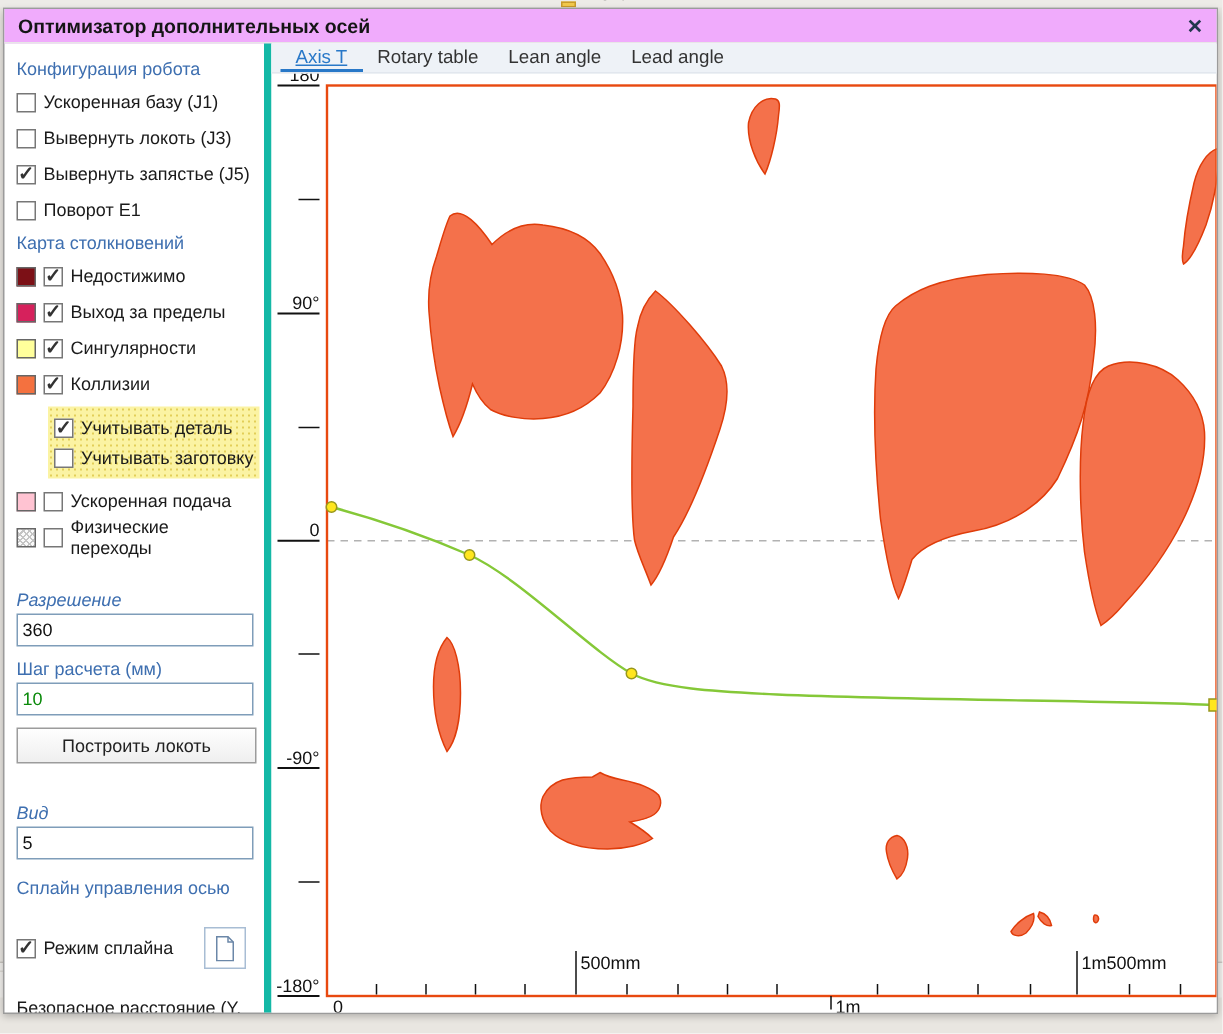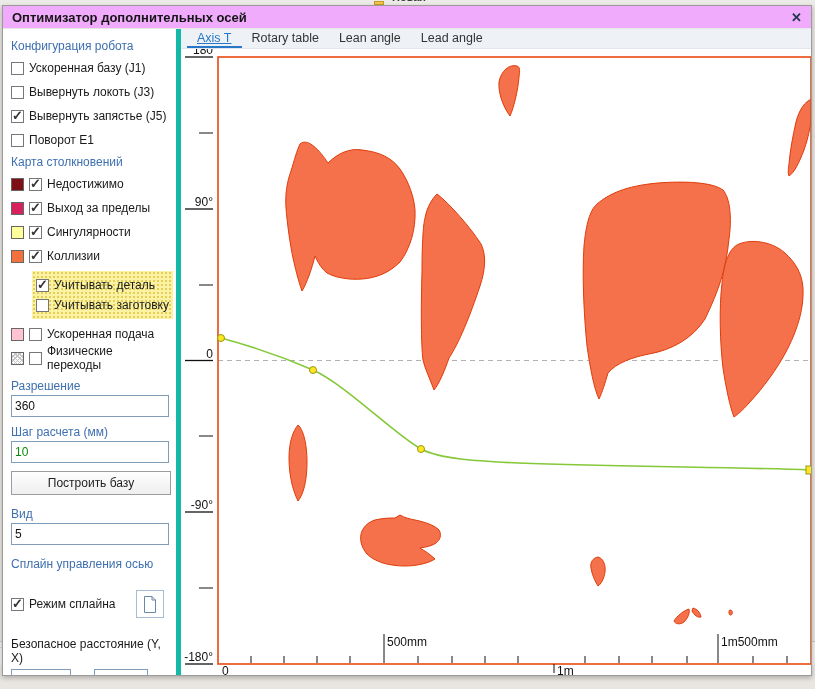--- a/index.html
+++ b/index.html
@@ -36,21 +36,21 @@
       background-color:#fbf3a3;background-image:radial-gradient(#e2ce58 0.8px,transparent 0.9px);background-size:4px 4px;}
   .hl .row{margin:4px 0;height:16px;}
   .tb{width:150px;height:16px;border:1px solid #7f9db9;font-size:12px;font-family:inherit;padding:2px 3px;color:#111;}
   .tb.green{color:#0a8a0a;}
   .tb.small1{width:52px;} .tb.small2{width:46px;}
   .btn{width:160px;height:24px;margin:0;background:linear-gradient(#fefefe,#efefef);border:1px solid #9c9c9c;
        font-size:12px;font-family:inherit;color:#222;cursor:pointer;}
   .units-row{display:flex;align-items:center;gap:6px;margin-top:4px;}
   .doc-btn{width:26px;height:26px;margin-left:auto;margin-right:6px;background:#fff;border:1px solid #a8bdd4;
            display:flex;align-items:center;justify-content:center;cursor:pointer;flex:none;}
-  .mt12{margin-top:12px;} .mt10{margin-top:12px;} .mt8{margin-top:8px;}
+  .mt12{margin-top:12px;} .mt10{margin-top:26px;font-style:italic;} .mt8{margin-top:8px;}
   .blk-label{margin:6px 0 2px 0;color:#1a1a1a;}
   
   .main{flex:1;position:relative;background:#fff;}
   .tabbar{height:20px;background:#eef2f7;border-bottom:1px solid #e2e7ee;display:flex;padding-left:6px;font-size:12.5px;box-sizing:border-box;}
   .tab{padding:2px 10px 1px 10px;color:#333;cursor:pointer;box-sizing:border-box;}
   .tab.active{color:#2878c8;border-bottom:2px solid #2878c8;text-decoration:underline;}
   .chart-wrap{position:absolute;left:0;top:20px;right:0;bottom:0;overflow:hidden;}
   svg text{font-family:"Liberation Sans",sans-serif;}
 </style>
 </head>
@@ -140,21 +140,21 @@
             <span>Физические переходы</span>
           </div>
         </div>
 
       <div class="sec-h mt10">Разрешение</div>
       <input class="tb" type="text" value="360" style="">
 
       <div class="sec-h mt8">Шаг расчета (мм)</div>
       <input class="tb green" type="text" value="10" style="">
 
-      <button class="btn mt8">Построить базу</button>
+      <button class="btn mt8">Построить локоть</button>
 
       <div class="sec-h mt10">Вид</div>
       <input class="tb" type="text" value="5" style="">
 
       <div class="sec-h mt12">Сплайн управления осью</div>
       <div class="row" style="height:26px;margin:20px 0;">
         <span class="cb checked" id="mode-cb"></span>
         <span>Режим сплайна</span>
         <span class="doc-btn">
           <svg width="14" height="17" viewBox="0 0 14 17">

